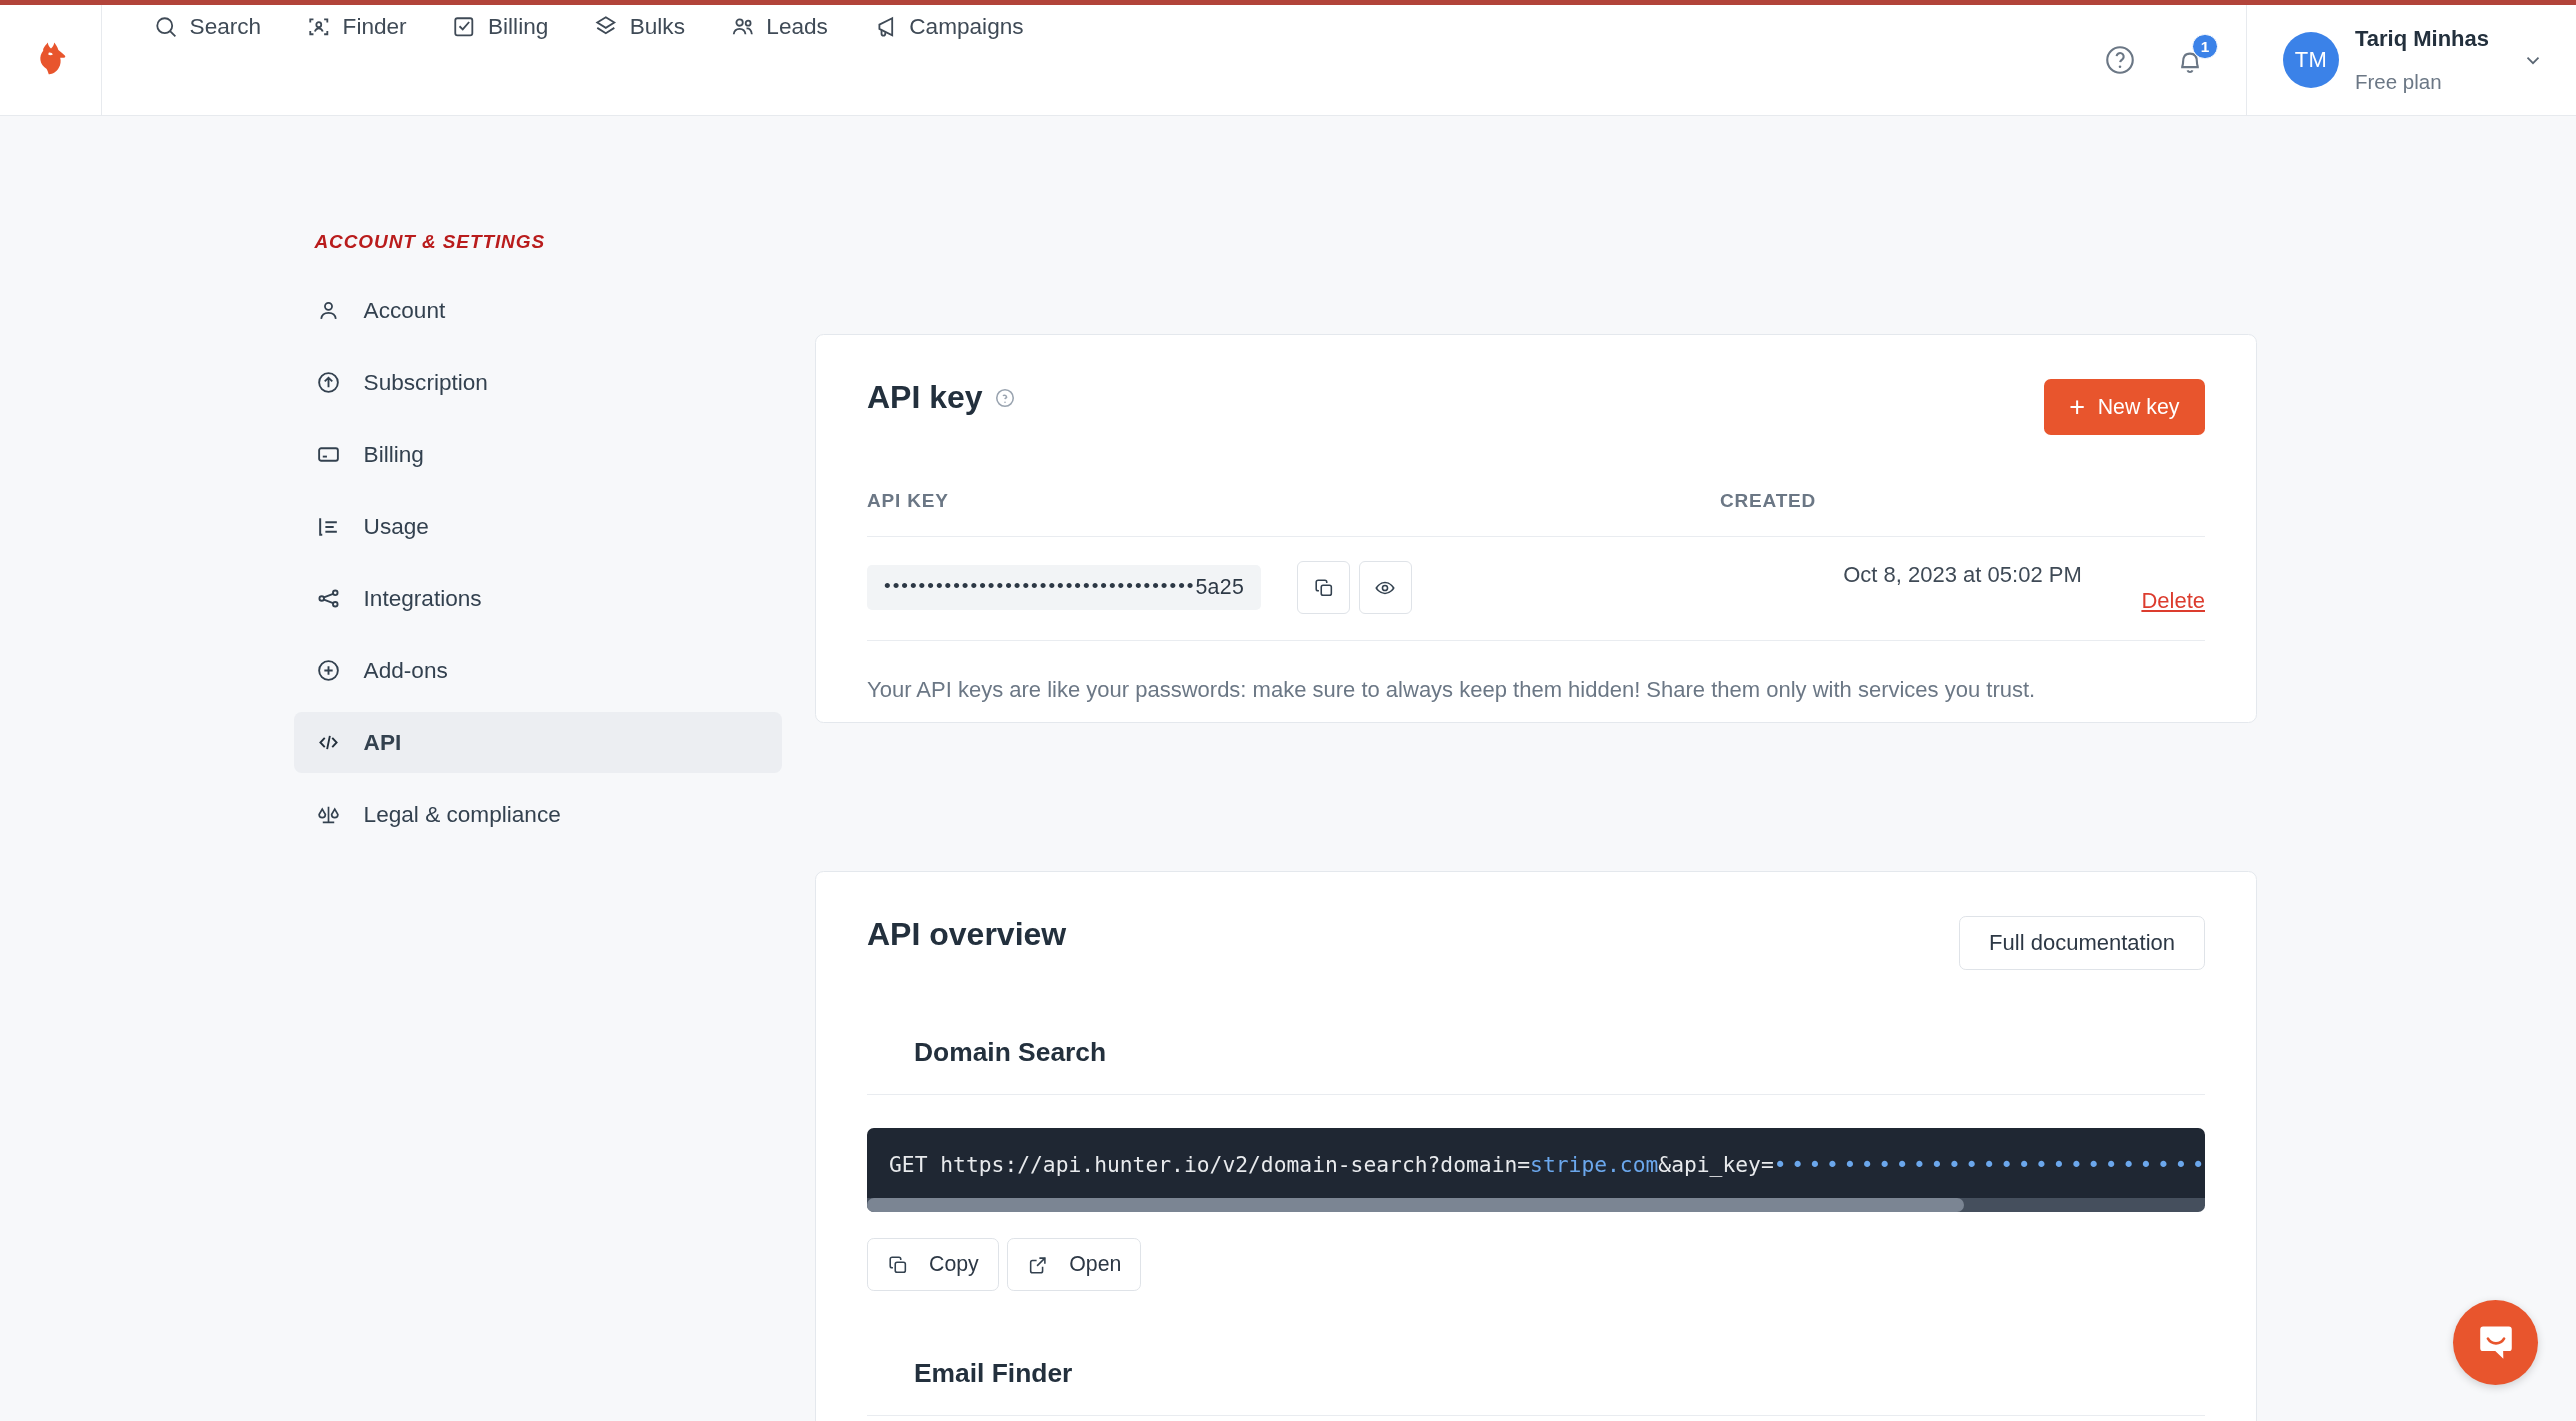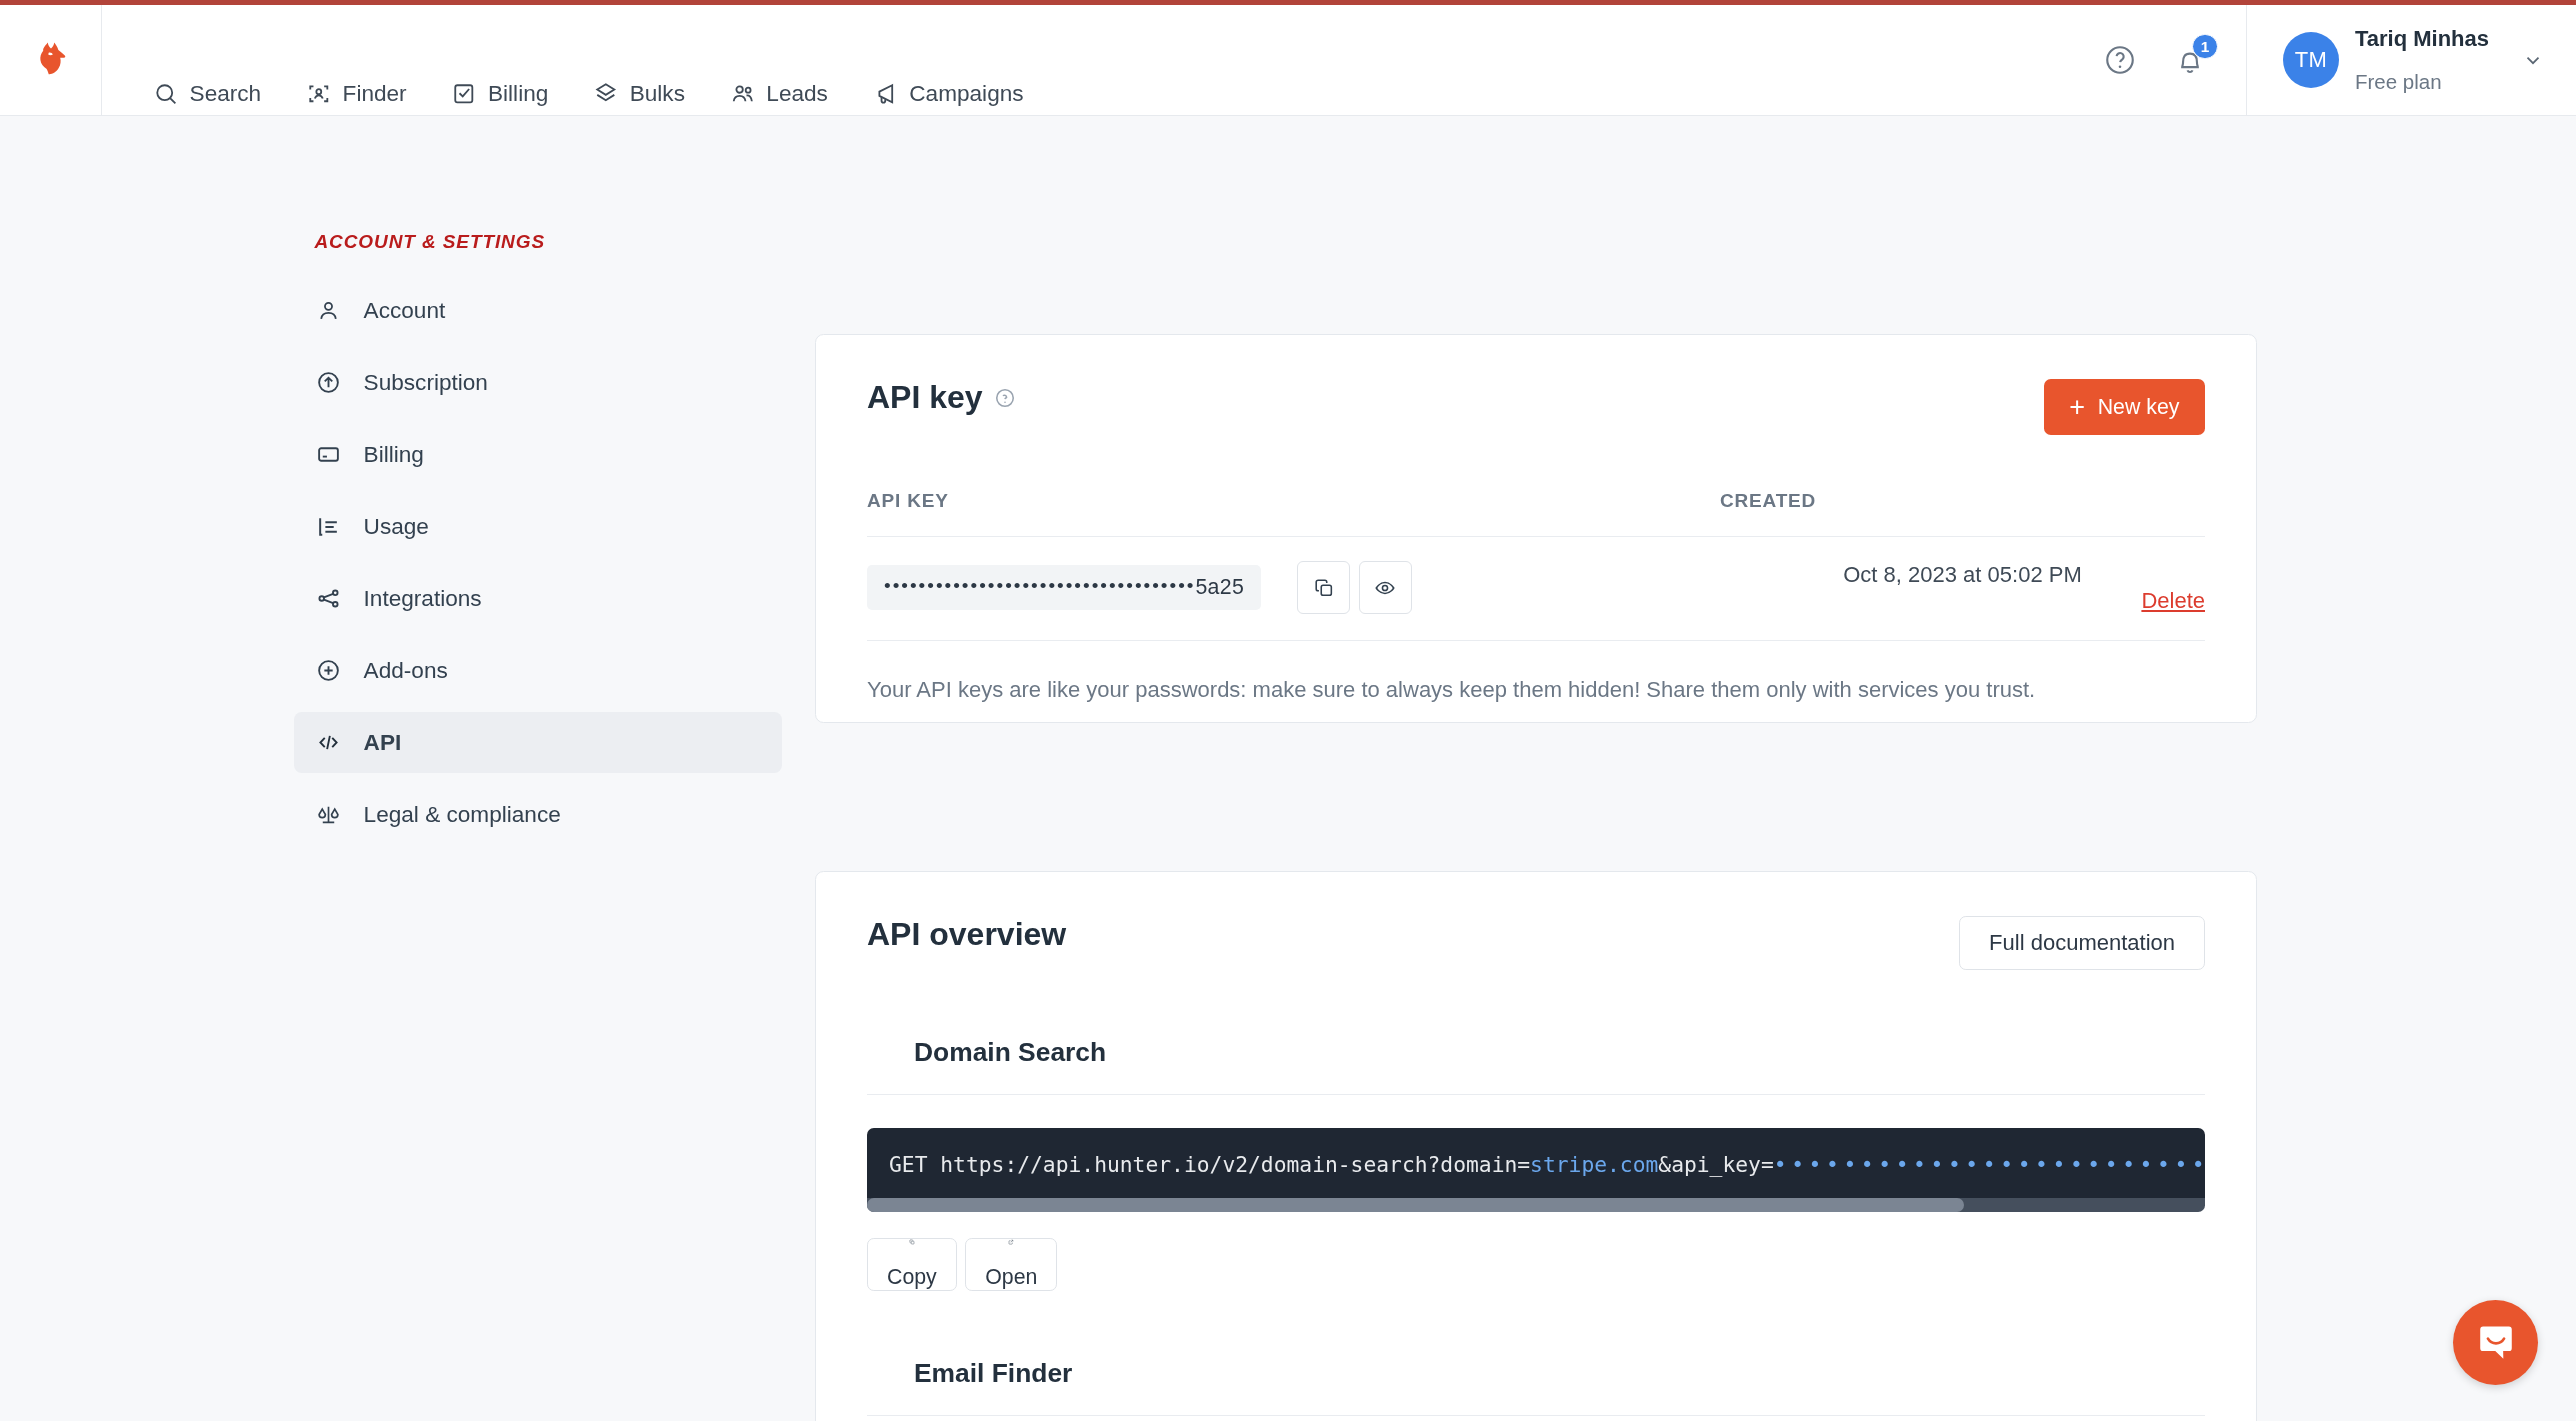--- a/index.html
+++ b/index.html
@@ -25,21 +25,21 @@
     border-bottom: 0.9px solid #e7eaee;
     display: flex; align-items: stretch;
   }
   .logo-cell {
     width: 102px; min-width: 102px;
     display: flex; align-items: center; justify-content: center;
     border-right: 0.9px solid #e7eaee;
   }
   .logo-mark { width: 46px; height: 46px; display:block; }
 
-  .nav { display: flex; align-items: flex-end; padding-left: 32px; gap: 6.8px; }
+  .nav { display: flex; align-items: flex-start; padding-left: 32px; gap: 6.8px; }
   .nav-item {
     display: flex; align-items: center; gap: 11px;
     padding: 8.5px 19px; border-radius: 5.1px;
     color: #3f4a56; font-size: 22.6px; cursor: pointer;
     white-space: nowrap;
   }
   .nav-item svg { display:block; }
 
   .header-right {
     margin-left: auto; display: flex; align-items: stretch;
@@ -194,21 +194,20 @@
   .scroll-thumb {
     position: absolute; left: 0; top: 0; height: 14.5px;
     width: 82%; background: #7b8593; border-radius: 7.7px;
   }
   .code-actions { display: flex; gap: 8.5px; margin-top: 25.6px; }
   .btn-sm {
     background: #fff; border: 0.9px solid #dfe3e8; border-radius: 6.8px;
     height: 53px; padding: 0 19px; font-size: 21.3px; color: #2d3845;
     display: flex; align-items: center; gap: 20px; cursor: pointer;
     font-family: inherit;
-    flex-direction: column;
   }
 
   
   .intercom {
     position: absolute; right: 38px; bottom: 36px;
     width: 85px; height: 85px; border-radius: 50%;
     background: #e8552d; cursor: pointer;
     display: flex; align-items: center; justify-content: center;
     box-shadow: 0 2.6px 8.5px rgba(0,0,0,.16);
   }

